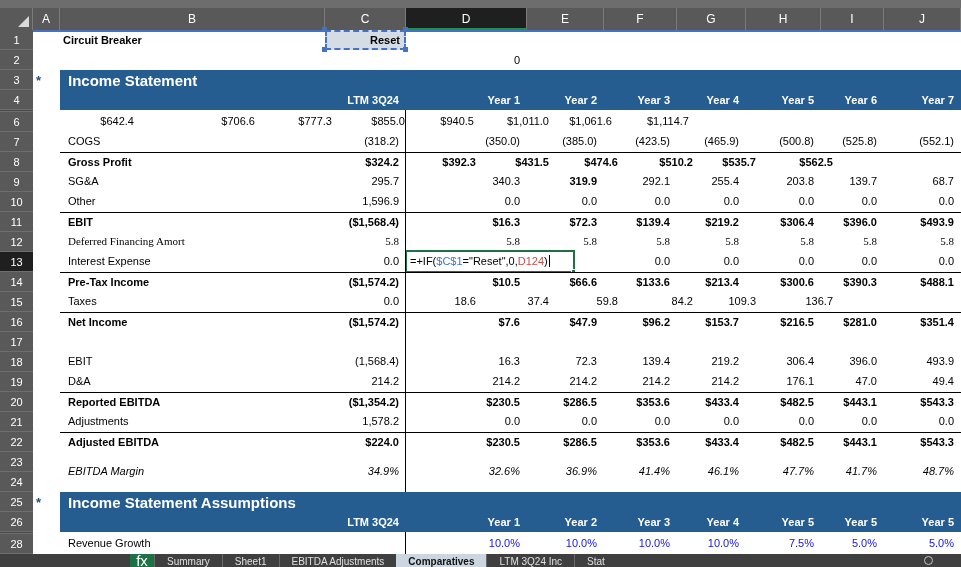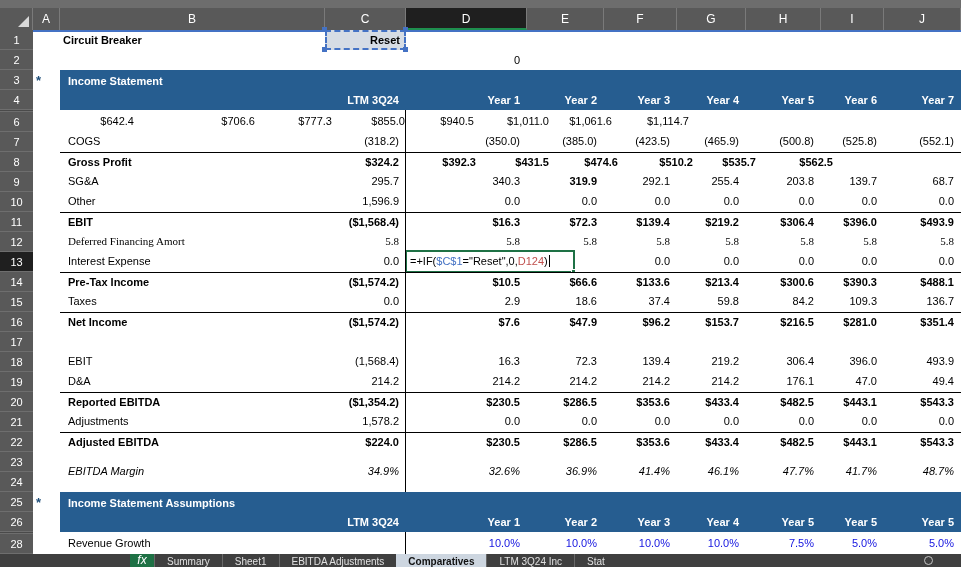--- a/index.html
+++ b/index.html
@@ -29,21 +29,21 @@
   #b1-label{left:60px;top:30px;width:265px;font-weight:bold;padding-left:3px;}
   #reset-cell{left:325px;top:30px;width:81px;background:#D6DCE4;border:2px dashed #4472C4;
               font-weight:bold;text-align:right;padding-right:4px;line-height:16px;z-index:6;}
   .handle{position:absolute;width:5px;height:5px;background:#4472C4;z-index:7;}
   #d2-cell{left:406px;top:50px;width:121px;text-align:right;padding-right:7px;}
 
   .star{position:absolute;left:36px;width:20px;height:20px;color:#1F4E79;font-weight:bold;font-size:13px;line-height:22px;}
 
   
   .band{position:absolute;left:60px;width:901px;height:40px;background:#265D90;color:#fff;z-index:3;}
-  .band-title{position:absolute;left:8px;top:0;height:20px;line-height:22px;font-size:11px;font-weight:bold;text-align:center;}
+  .band-title{position:absolute;left:8px;top:0;height:20px;line-height:22px;font-size:15px;font-weight:bold;text-align:center;}
   .band-ltm{position:absolute;left:265px;top:20px;width:81px;height:20px;line-height:20px;
             font-size:11px;font-weight:bold;text-align:right;padding-right:7px;}
   .band-years{position:absolute;left:346px;top:20px;height:20px;display:flex;}
   .ycell{font-size:11px;font-weight:bold;line-height:20px;text-align:right;padding-right:7px;}
 
   
   .srow{position:absolute;left:60px;width:901px;height:20px;display:flex;z-index:2;}
   .srow.bt{border-top:1px solid #000;}
   .cell{font-size:11px;line-height:19px;white-space:nowrap;}
   .cell.lab{width:265px;padding-left:8px;}
@@ -56,21 +56,21 @@
   
   .fbox{position:absolute;left:345px;top:-2px;width:170px;height:23px;background:#fff;
         border:2px solid #1E7145;font-size:11px;line-height:18px;padding-left:3px;z-index:10;}
   .fbox .cursor{display:inline-block;width:1px;height:12px;background:#000;vertical-align:-2px;margin-left:1px;}
   .fhandle{position:absolute;right:-3px;bottom:-3px;width:5px;height:5px;background:#1E7145;border:1px solid #fff;}
 
   
   #tab-bar{position:absolute;left:0;top:554px;width:961px;height:13px;background:#3F3F3F;
            display:flex;align-items:stretch;overflow:hidden;z-index:20;}
   .tabpad{width:130px;}
-  .stub{width:24px;background:#1E7145;color:#fff;font-size:12px;font-style:italic;text-align:center;line-height:13px;}
+  .stub{width:24px;background:#1E7145;color:#fff;font-size:15px;text-align:center;line-height:13px;}
   .tab{font-size:10px;line-height:16px;padding:0 12px;color:#E0E0E0;border-left:1px solid #686868;}
   .tab.active{background:#CDD6E0;color:#111;font-weight:bold;border-left:none;}
   .circle-ic{margin-left:auto;margin-right:28px;margin-top:2px;width:9px;height:9px;
              border:1.5px solid #C4C4C4;border-radius:50%;}
 </style>
 </head>
 <body>
 
 <div class="screen">
 
@@ -258,21 +258,20 @@
         <div class="cell num b" style="width: 77px;">$66.6</div>
         <div class="cell num b" style="width: 73px;">$133.6</div>
         <div class="cell num b" style="width: 69px;">$213.4</div>
         <div class="cell num b" style="width: 75px;">$300.6</div>
         <div class="cell num b" style="width: 63px;">$390.3</div>
         <div class="cell num b" style="width: 77px;">$488.1</div>
       </div>
       <div class="srow" style="top: 292px;">
         <div class="cell lab">Taxes</div>
         <div class="cell num" style="width: 81px;">0.0</div>
-        <div class="cell num" style="width: 121px;">2.9</div>
         <div class="cell num" style="width: 77px;">18.6</div>
         <div class="cell num" style="width: 73px;">37.4</div>
         <div class="cell num" style="width: 69px;">59.8</div>
         <div class="cell num" style="width: 75px;">84.2</div>
         <div class="cell num" style="width: 63px;">109.3</div>
         <div class="cell num" style="width: 77px;">136.7</div>
       </div>
       <div class="srow bt" style="top: 312px;">
         <div class="cell lab b">Net Income</div>
         <div class="cell num b" style="width: 81px;">($1,574.2)</div>

